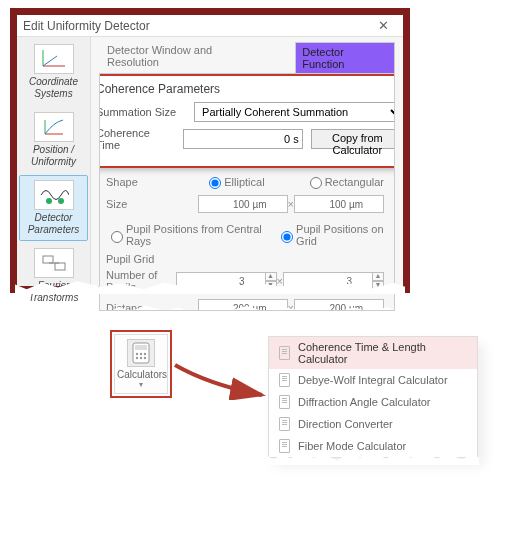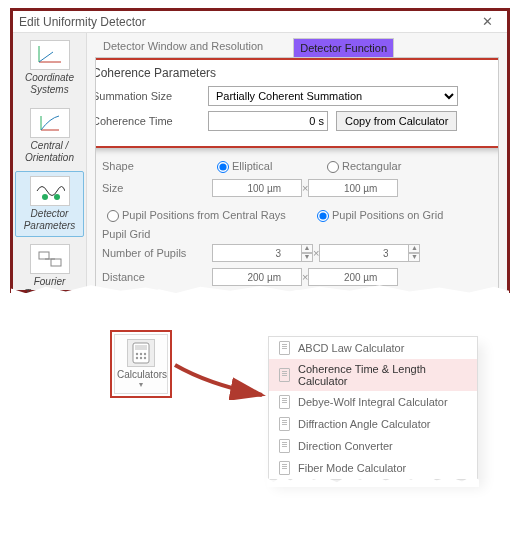--- a/index.html
+++ b/index.html
@@ -9,23 +9,23 @@
     height: 539px;
     background: #ffffff;
     font-family: "Segoe UI", Tahoma, sans-serif;
     font-size: 11px;
     color: #333;
     position: relative;
   }
   .dialog {
     position: absolute;
     left: 10px; top: 8px;
-    width: 500px;
+    width: 400px;
     height: 285px;
-    border: 3px solid #7f1d1d;
+    border: 7px solid #7f1d1d;
     background: #f6f6f6;
   }
   .titlebar {
     display: flex;
     align-items: center;
     height: 22px;
     padding: 0 6px;
     background: #fff;
     border-bottom: 1px solid #e0e0e0;
     font-size: 12px;
@@ -279,21 +279,21 @@
         <div>Coordinate Systems</div>
       </div>
       <div class="side-btn">
         <div class="side-icon">
           <svg width="30" height="22">
               <line x1="6" y1="18" x2="24" y2="18" stroke="#c0392b"></line>
               <line x1="6" y1="18" x2="6" y2="4" stroke="#27ae60"></line>
               <path d="M6 18 Q15 6 24 4" stroke="#2980b9" fill="none"></path>
             </svg>
         </div>
-        <div>Central / Orientation</div>
+        <div>Position / Uniformity</div>
       </div>
       <div class="side-btn selected">
         <div class="side-icon">
           <svg width="30" height="22">
               <path d="M2 11 Q7 2 12 11 T22 11 T30 11" stroke="#333" fill="none"></path>
               <circle cx="10" cy="17" r="3" fill="#27ae60"></circle>
               <circle cx="22" cy="17" r="3" fill="#27ae60"></circle>
             </svg>
         </div>
         <div>Detector Parameters</div>
@@ -403,24 +403,20 @@
   <svg class="arrow">
     <defs>
         <marker id="ah" markerWidth="10" markerHeight="10" refX="8" refY="3" orient="auto">
           <path d="M0,0 L9,3 L0,6 Z" fill="#b03a2e"></path>
         </marker>
       </defs>
     <path d="M5 5 Q40 25 92 35" stroke="#b03a2e" stroke-width="4" fill="none" marker-end="url(#ah)"></path>
   </svg>
 
   <div class="menu torn-bottom" style="position:absolute">
-    <div class="menu-item">
-        <span class="mi-icon"></span>
-        <span>ABCD Law Calculator</span>
-      </div>
     <div class="menu-item hl">
         <span class="mi-icon"></span>
         <span>Coherence Time &amp; Length Calculator</span>
       </div>
     <div class="menu-item">
         <span class="mi-icon"></span>
         <span>Debye-Wolf Integral Calculator</span>
       </div>
     <div class="menu-item">
         <span class="mi-icon"></span>

